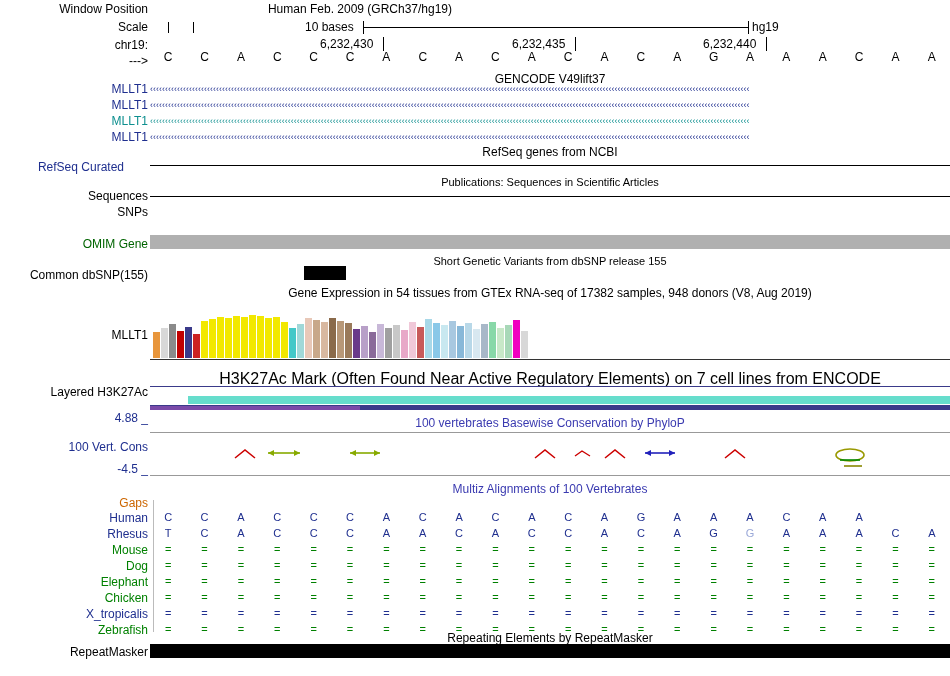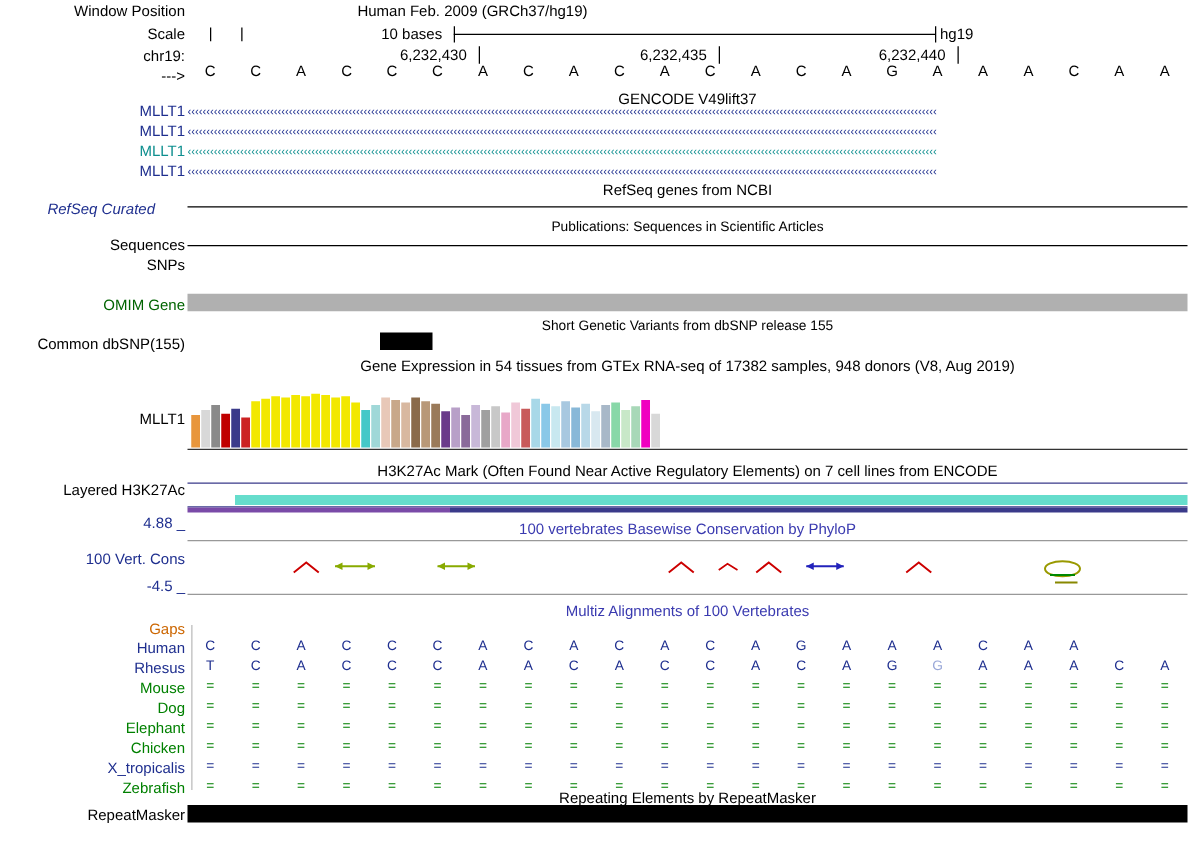--- a/index.html
+++ b/index.html
@@ -37,21 +37,21 @@
 </head>
 <body>
 
 <div class="wrap">
 
   <div class="abs lbl" style="left:0;top:2px;width:148px;">Window Position</div>
   <div class="abs lbl" style="left:0;top:20px;width:148px;">Scale</div>
   <div class="abs lbl" style="left:0;top:38px;width:148px;">chr19:</div>
   <div class="abs lbl" style="left:0;top:54px;width:148px;">---&gt;</div>
 
-  <div class="abs center" style="left:168px;top:2px;width:420px;">Human Feb. 2009 (GRCh37/hg19)</div>
+  <div class="abs center" style="left:150px;top:2px;width:420px;">Human Feb. 2009 (GRCh37/hg19)</div>
 
   <div class="abs" style="left:305px;top:20px;">10 bases</div>
   <div class="hline" style="left:363px;top:27px;width:385px;"></div>
   <div class="vline" style="left:363px;top:21px;height:13px;"></div>
   <div class="vline" style="left:748px;top:21px;height:13px;"></div>
   <div class="abs" style="left:752px;top:20px;">hg19</div>
   <div class="vline" style="left:168px;top:22px;height:11px;"></div>
   <div class="vline" style="left:193px;top:22px;height:11px;"></div>
 
   <div class="abs" style="left:320px;top:37px;">6,232,430</div>
@@ -93,21 +93,21 @@
       <div class="abs lbl" style="left: 0px; top: 114px; width: 148px; color: rgb(14, 143, 143);">MLLT1</div>
       <div class="abs lbl" style="left: 0px; top: 130px; width: 148px; color: rgb(31, 47, 143);">MLLT1</div>
     </div>
   <div id="gencode-rows">
       <div class="gencode-row arrows" style="top: 83px; color: rgb(31, 47, 143);">‹‹‹‹‹‹‹‹‹‹‹‹‹‹‹‹‹‹‹‹‹‹‹‹‹‹‹‹‹‹‹‹‹‹‹‹‹‹‹‹‹‹‹‹‹‹‹‹‹‹‹‹‹‹‹‹‹‹‹‹‹‹‹‹‹‹‹‹‹‹‹‹‹‹‹‹‹‹‹‹‹‹‹‹‹‹‹‹‹‹‹‹‹‹‹‹‹‹‹‹‹‹‹‹‹‹‹‹‹‹‹‹‹‹‹‹‹‹‹‹‹‹‹‹‹‹‹‹‹‹‹‹‹‹‹‹‹‹‹‹‹‹‹‹‹‹‹‹‹‹‹‹‹‹‹‹‹‹‹‹‹‹‹‹‹‹‹‹‹‹‹‹‹‹‹‹‹‹‹‹‹‹‹‹‹‹‹‹‹‹‹‹‹‹‹‹‹‹‹‹</div>
       <div class="gencode-row arrows" style="top: 99px; color: rgb(31, 47, 143);">‹‹‹‹‹‹‹‹‹‹‹‹‹‹‹‹‹‹‹‹‹‹‹‹‹‹‹‹‹‹‹‹‹‹‹‹‹‹‹‹‹‹‹‹‹‹‹‹‹‹‹‹‹‹‹‹‹‹‹‹‹‹‹‹‹‹‹‹‹‹‹‹‹‹‹‹‹‹‹‹‹‹‹‹‹‹‹‹‹‹‹‹‹‹‹‹‹‹‹‹‹‹‹‹‹‹‹‹‹‹‹‹‹‹‹‹‹‹‹‹‹‹‹‹‹‹‹‹‹‹‹‹‹‹‹‹‹‹‹‹‹‹‹‹‹‹‹‹‹‹‹‹‹‹‹‹‹‹‹‹‹‹‹‹‹‹‹‹‹‹‹‹‹‹‹‹‹‹‹‹‹‹‹‹‹‹‹‹‹‹‹‹‹‹‹‹‹‹‹‹</div>
       <div class="gencode-row arrows" style="top: 115px; color: rgb(14, 143, 143);">‹‹‹‹‹‹‹‹‹‹‹‹‹‹‹‹‹‹‹‹‹‹‹‹‹‹‹‹‹‹‹‹‹‹‹‹‹‹‹‹‹‹‹‹‹‹‹‹‹‹‹‹‹‹‹‹‹‹‹‹‹‹‹‹‹‹‹‹‹‹‹‹‹‹‹‹‹‹‹‹‹‹‹‹‹‹‹‹‹‹‹‹‹‹‹‹‹‹‹‹‹‹‹‹‹‹‹‹‹‹‹‹‹‹‹‹‹‹‹‹‹‹‹‹‹‹‹‹‹‹‹‹‹‹‹‹‹‹‹‹‹‹‹‹‹‹‹‹‹‹‹‹‹‹‹‹‹‹‹‹‹‹‹‹‹‹‹‹‹‹‹‹‹‹‹‹‹‹‹‹‹‹‹‹‹‹‹‹‹‹‹‹‹‹‹‹‹‹‹‹</div>
       <div class="gencode-row arrows" style="top: 131px; color: rgb(31, 47, 143);">‹‹‹‹‹‹‹‹‹‹‹‹‹‹‹‹‹‹‹‹‹‹‹‹‹‹‹‹‹‹‹‹‹‹‹‹‹‹‹‹‹‹‹‹‹‹‹‹‹‹‹‹‹‹‹‹‹‹‹‹‹‹‹‹‹‹‹‹‹‹‹‹‹‹‹‹‹‹‹‹‹‹‹‹‹‹‹‹‹‹‹‹‹‹‹‹‹‹‹‹‹‹‹‹‹‹‹‹‹‹‹‹‹‹‹‹‹‹‹‹‹‹‹‹‹‹‹‹‹‹‹‹‹‹‹‹‹‹‹‹‹‹‹‹‹‹‹‹‹‹‹‹‹‹‹‹‹‹‹‹‹‹‹‹‹‹‹‹‹‹‹‹‹‹‹‹‹‹‹‹‹‹‹‹‹‹‹‹‹‹‹‹‹‹‹‹‹‹‹‹</div>
     </div>
 
-  <div class="abs lbl blue" style="left:0;top:160px;width:124px;font-style:italic;">RefSeq Curated</div>
+  <div class="abs lbl blue" style="left:0;top:160px;width:124px;">RefSeq Curated</div>
   <div class="abs track-title" style="top:145px;">RefSeq genes from NCBI</div>
   <div class="hline" style="left:150px;top:165px;width:800px;"></div>
 
   <div class="abs track-title" style="top:176px;font-size:11px;">Publications: Sequences in Scientific Articles</div>
   <div class="abs lbl" style="left:0;top:189px;width:148px;">Sequences</div>
   <div class="hline" style="left:150px;top:196px;width:800px;"></div>
 
   <div class="abs lbl" style="left:0;top:205px;width:148px;">SNPs</div>
 
   <div class="abs lbl green" style="left:0;top:237px;width:148px;">OMIM Gene</div>
@@ -163,21 +163,21 @@
       <div class="gtex" style="left: 320px; width: 7px; height: 29px; background: rgb(216, 232, 240);"></div>
       <div class="gtex" style="left: 328px; width: 7px; height: 34px; background: rgb(168, 184, 200);"></div>
       <div class="gtex" style="left: 336px; width: 7px; height: 36px; background: rgb(136, 216, 168);"></div>
       <div class="gtex" style="left: 344px; width: 7px; height: 30px; background: rgb(200, 232, 200);"></div>
       <div class="gtex" style="left: 352px; width: 7px; height: 33px; background: rgb(168, 216, 184);"></div>
       <div class="gtex" style="left: 360px; width: 7px; height: 38px; background: rgb(240, 0, 192);"></div>
       <div class="gtex" style="left: 368px; width: 7px; height: 27px; background: rgb(216, 216, 216);"></div>
     </div>
   <div class="hline" style="left:150px;top:359px;width:800px;background:#333;"></div>
 
-  <div class="abs track-title" style="top:370px;font-size:12px;">H3K27Ac Mark (Often Found Near Active Regulatory Elements) on 7 cell lines from ENCODE</div>
+  <div class="abs track-title" style="top:370px;font-size:16px;">H3K27Ac Mark (Often Found Near Active Regulatory Elements) on 7 cell lines from ENCODE</div>
   <div class="abs lbl" style="left:0;top:385px;width:148px;text-align:right;">Layered H3K27Ac</div>
   <div class="hline" style="left:150px;top:386px;width:800px;background:#3a3a8a;"></div>
   <div class="abs" style="left:188px;top:396px;width:762px;height:8px;background:#66ddcc;"></div>
   <div class="hline" style="left:150px;top:405px;width:800px;background:#3a3a8a;"></div>
   <div class="abs" style="left:150px;top:406px;width:210px;height:4px;background:#7a4aa8;"></div>
   <div class="abs" style="left:360px;top:406px;width:590px;height:4px;background:#3a3a8a;"></div>
 
   <div class="abs track-title blue" style="top:416px;font-size:12px;color:#3a3ab0;">100 vertebrates Basewise Conservation by PhyloP</div>
   <div class="abs lbl blue" style="left:0;top:411px;width:148px;">4.88 _</div>
   <div class="abs lbl blue" style="left:0;top:440px;width:148px;">100 Vert. Cons</div>

